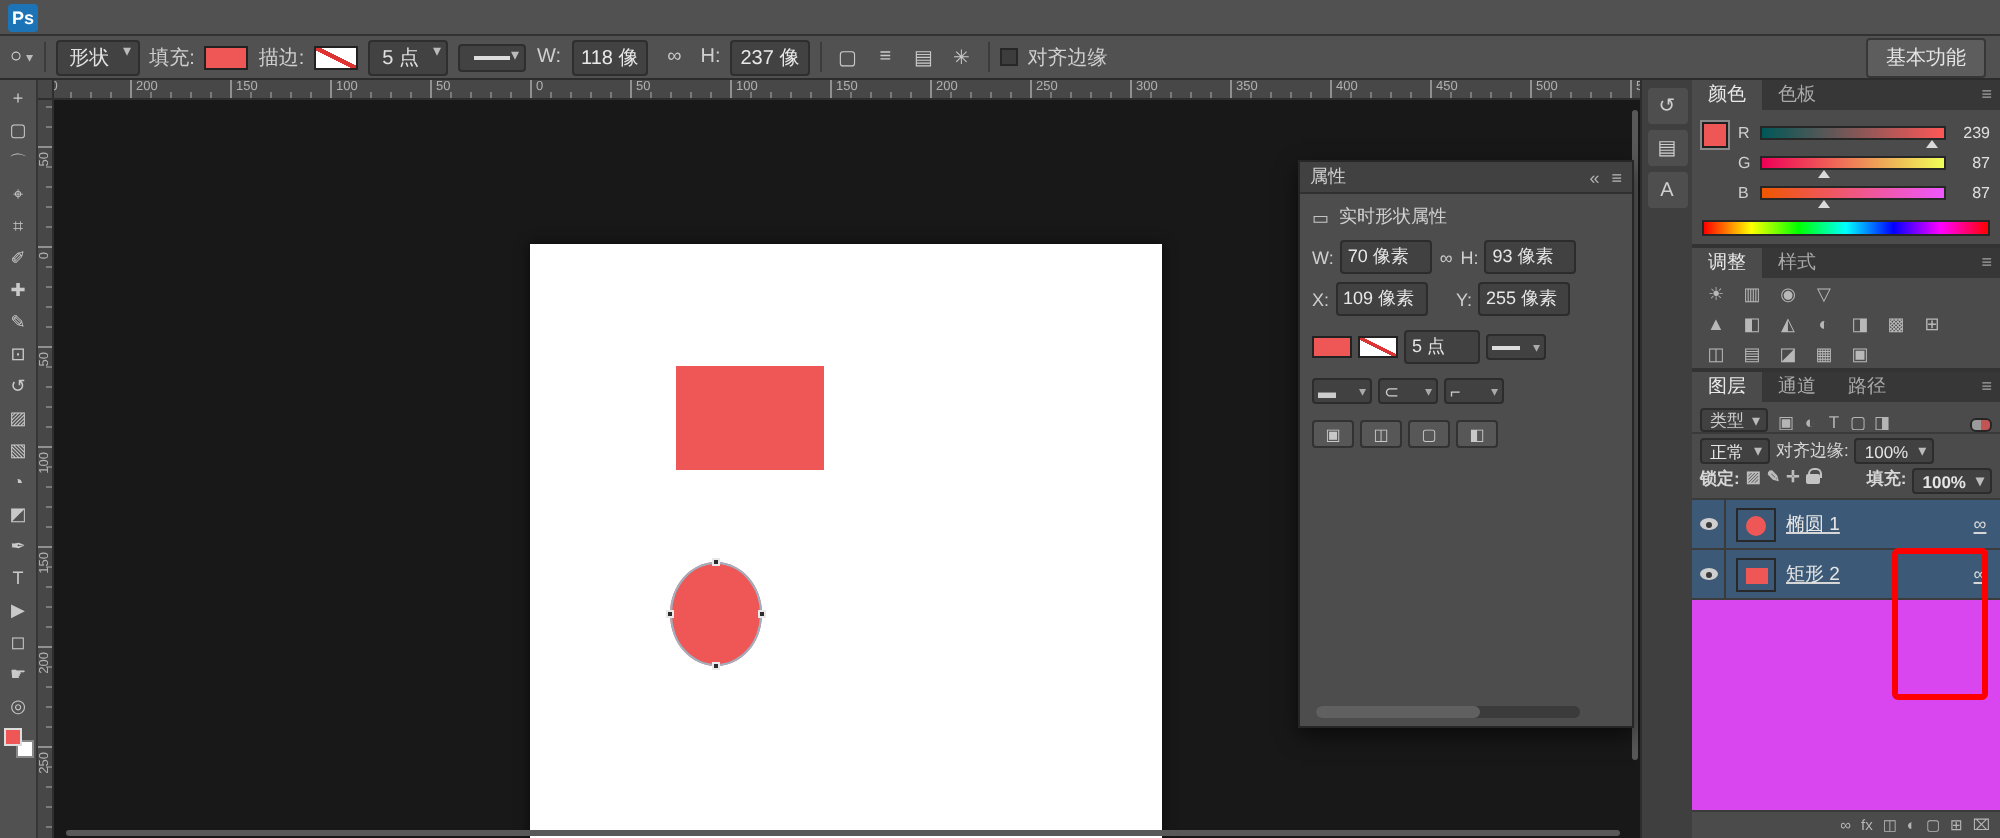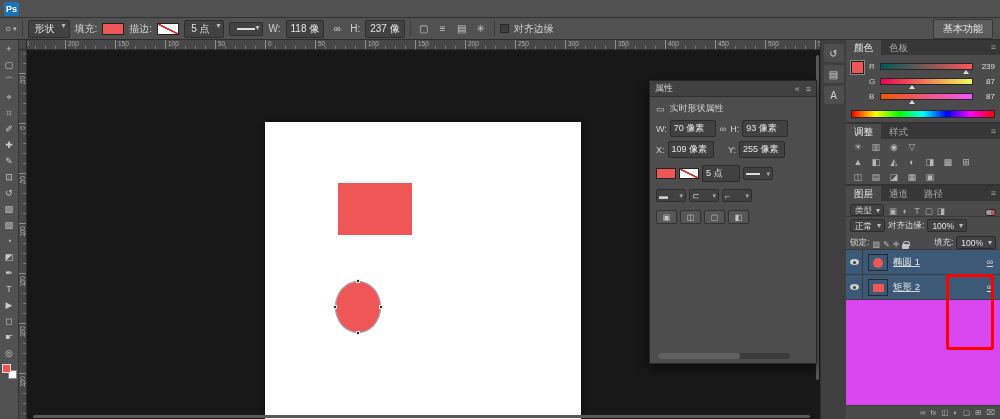--- a/index.html
+++ b/index.html
@@ -146,22 +146,22 @@
   .lp-filter{ height:16px; display:flex; align-items:flex-end; gap:3px; padding:0 4px;
               border-bottom:1px solid #3a3a3a; font-size:8.5px; color:#ccc; }
   .lp-filter-sel{ background:#414141; border:1px solid #2c2c2c; border-radius:2px; padding:0 11px 0 4px;
                   position:relative; height:12px; line-height:11px; }
   .lp-ficon{ color:#b5b5b5; font-size:8.5px; width:12px; text-align:center; }
   .lp-toggle{ margin-left:auto; width:11px; height:7px; border:1px solid #262626; border-radius:3px;
               background:linear-gradient(to right,#9a9a9a 50%,#c25454 50%); }
   .lp-blend{ height:17px; display:flex; align-items:center; gap:3px; padding:0 4px; font-size:8.5px; }
   .lp-select{ background:#414141; border:1px solid #2c2c2c; border-radius:2px; padding:0 12px 0 4px;
               position:relative; height:13px; line-height:12px; color:#e4e4e4; }
-  .lp-lock{ height:16px; display:flex; align-items:flex-end; gap:3px; padding:0 4px; font-size:8.5px;
-            border-bottom:1px solid #3a3a3a; }
+  .lp-lock{ height:16px; display:flex; align-items:flex-start; gap:3px; padding:0 4px; font-size:8.5px;
+            border-bottom:1px solid #3a3a3a;font-weight:bold; }
   .lock-ic{ color:#bdbdbd; font-size:8px; }
   .css-lock{ position:relative; width:7px; height:5px; background:#c3c3c3; border-radius:1px; margin-top:3px;}
   .css-lock:before{ content:""; position:absolute; left:1px; top:-3px; width:5px; height:4px;
                     border:1px solid #c3c3c3; border-bottom:none; border-radius:3px 3px 0 0; }
   .lp-list{ flex:1; min-height:0; background:#d946ef;text-decoration:underline; }
   .layer-row{ height:25px; display:flex; align-items:center; border-bottom:1px solid #3c3c3c; background:#4b4b4b;}
   .layer-row.selected{ background:#3c5a77; }
   .eye-cell{ width:17px; height:100%; border-right:1px solid #3a3a3a; display:flex; align-items:center; justify-content:center; }
   .eye{ width:9px; height:6px; background:#cfcfcf; border-radius:50%; position:relative; }
   .eye:after{ content:""; position:absolute; left:3px; top:1.5px; width:3px; height:3px; background:#3a3a3a; border-radius:50%; }

